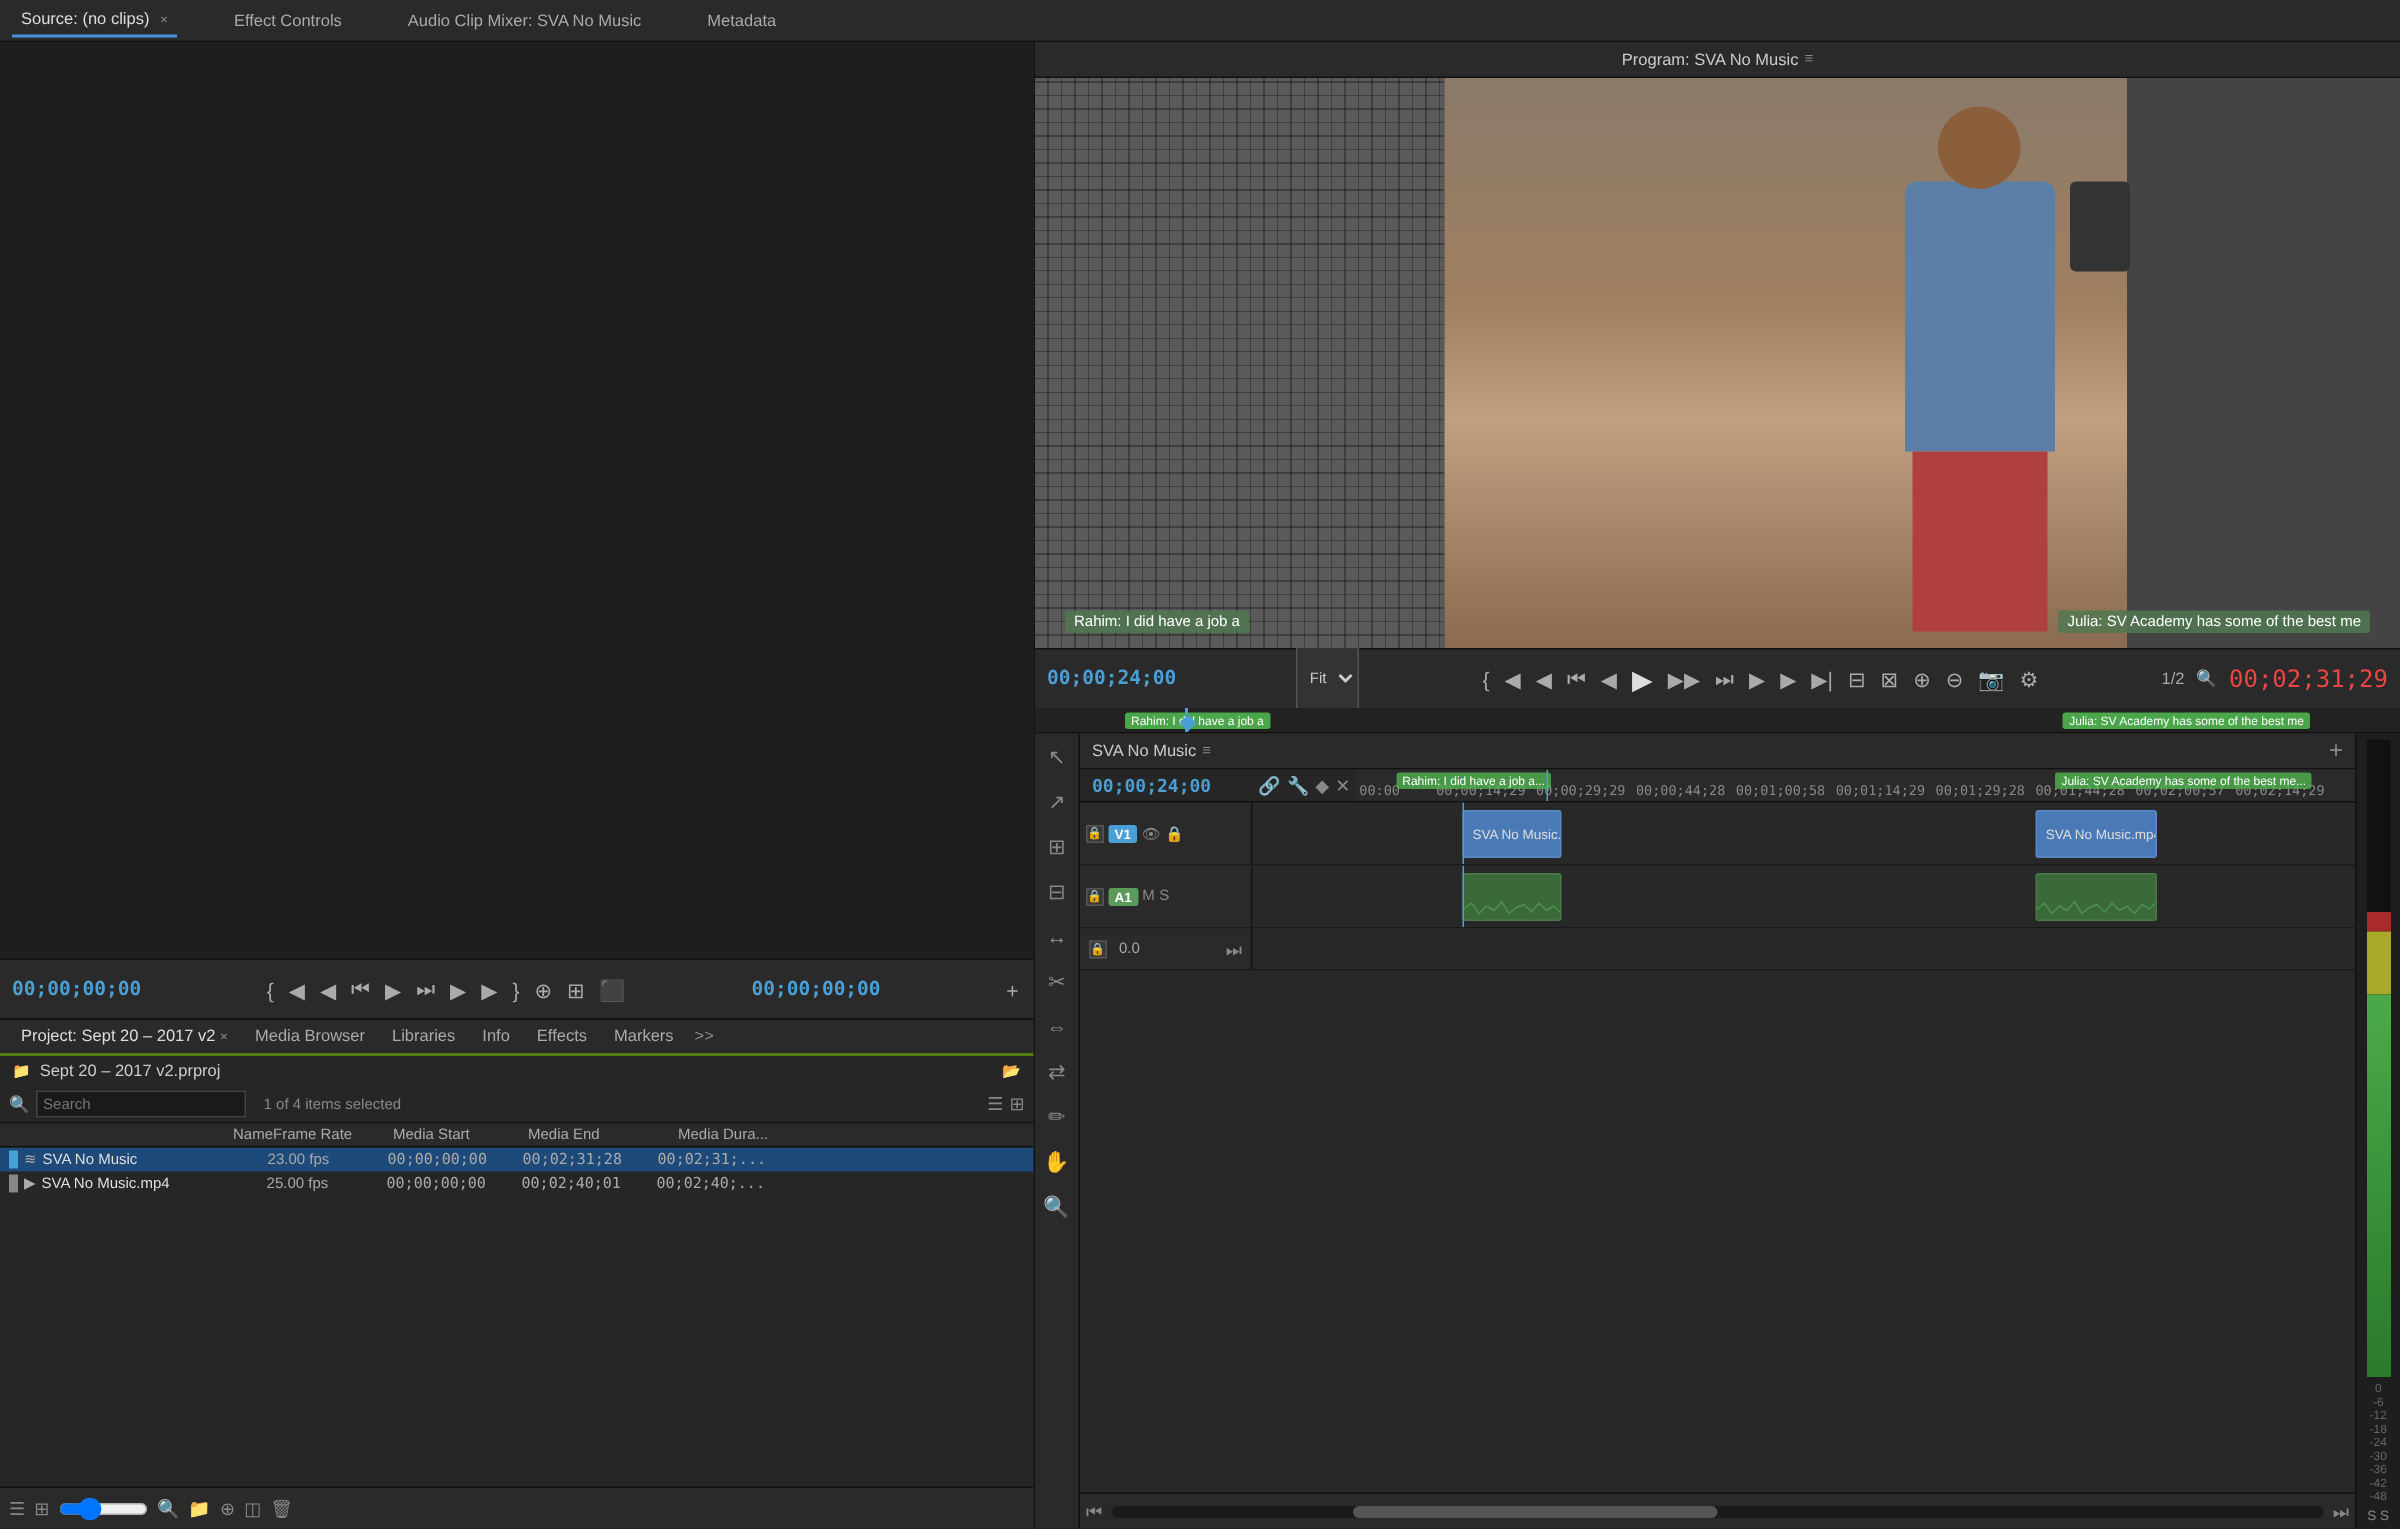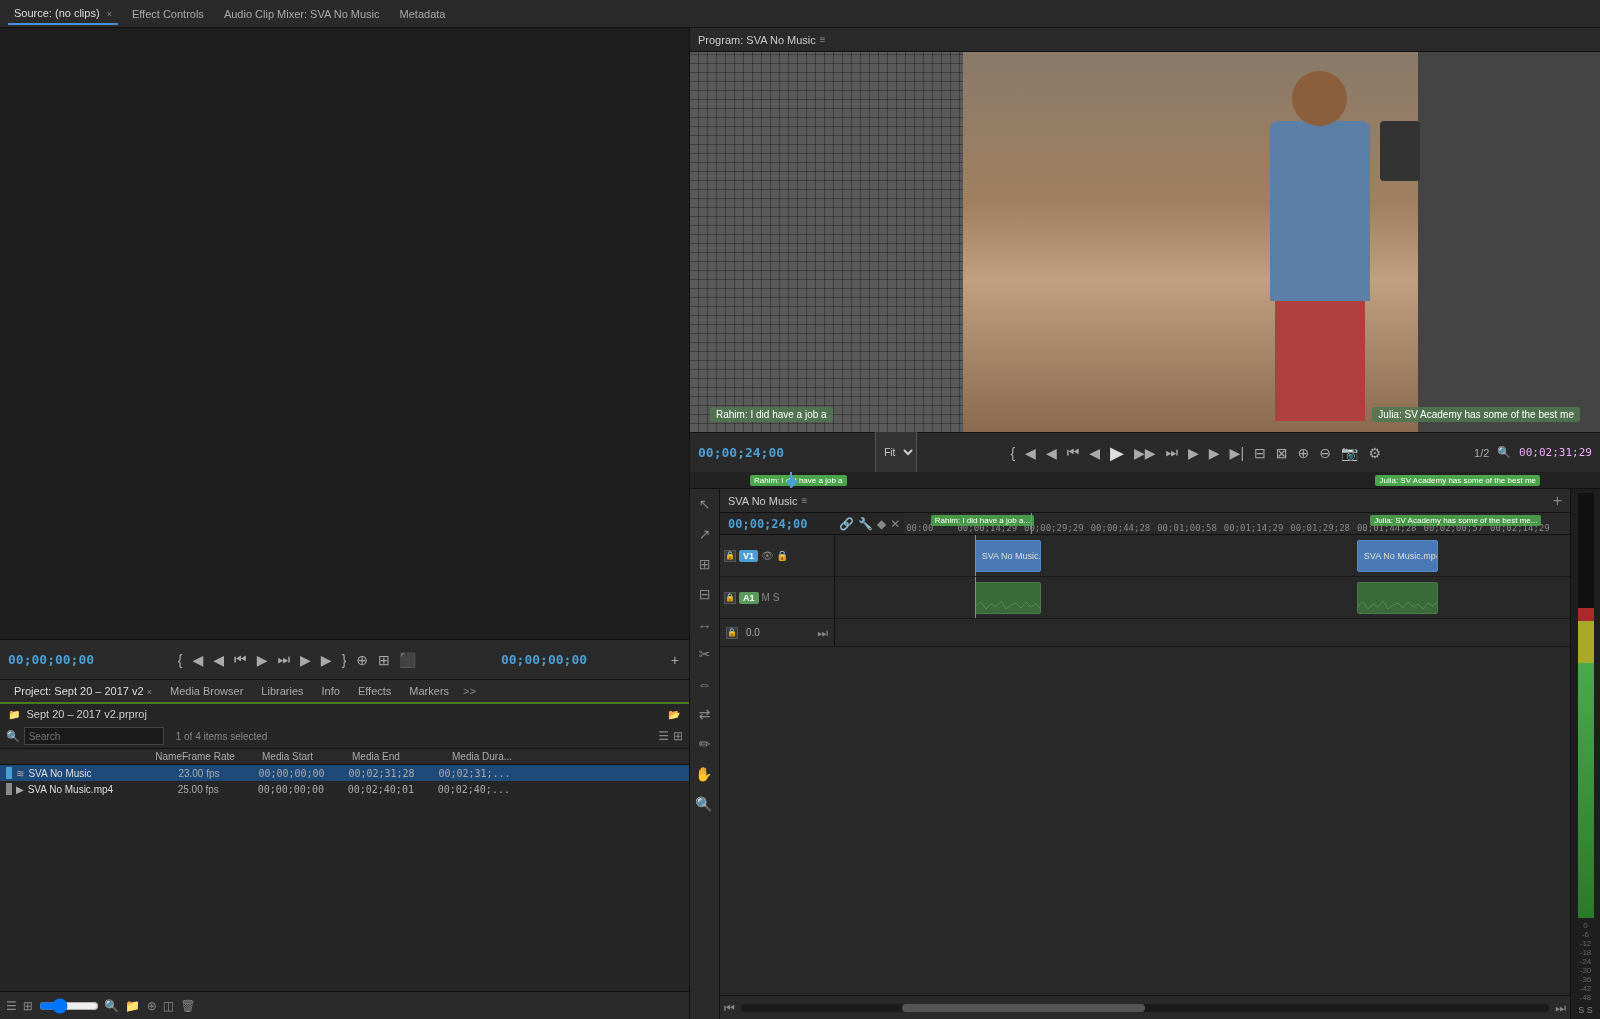--- a/index.html
+++ b/index.html
@@ -16,21 +16,21 @@
     }
 
     
     .top-bar {
       display: flex;
       align-items: center;
       background: #2a2a2a;
       height: 28px;
       padding: 0 8px;
       border-bottom: 1px solid #111;
-      gap: 8px;
+      gap: 32px;
     }
     .top-tab {
       color: #aaa;
       font-size: 11px;
       cursor: pointer;
       padding: 4px 6px;
       white-space: nowrap;
     }
     .top-tab.active {
       color: #ddd;
@@ -250,20 +250,21 @@
       flex-direction: column;
       border-bottom: 1px solid #111;
     }
     .program-top-bar {
       display: flex;
       align-items: center;
       background: #2a2a2a;
       height: 24px;
       padding: 0 8px;
       border-bottom: 1px solid #111;
+      justify-content: center;
     }
     .program-title {
       color: #ccc;
       font-size: 11px;
     }
     .program-menu {
       color: #888;
       font-size: 10px;
       margin-left: 4px;
     }
@@ -401,23 +402,23 @@
       cursor: pointer;
     }
     .prog-right-info {
       display: flex;
       align-items: center;
       gap: 8px;
       color: #aaa;
       font-size: 11px;
     }
     .prog-time-right {
-      color: #f0abfc;
+      color: #ef4444;
       font-family: monospace;
-      font-size: 11px;
+      font-size: 16px;
     }
 
     .playhead-bar {
       height: 16px;
       background: #222;
       display: flex;
       align-items: center;
       padding: 0 8px;
       position: relative;
     }

